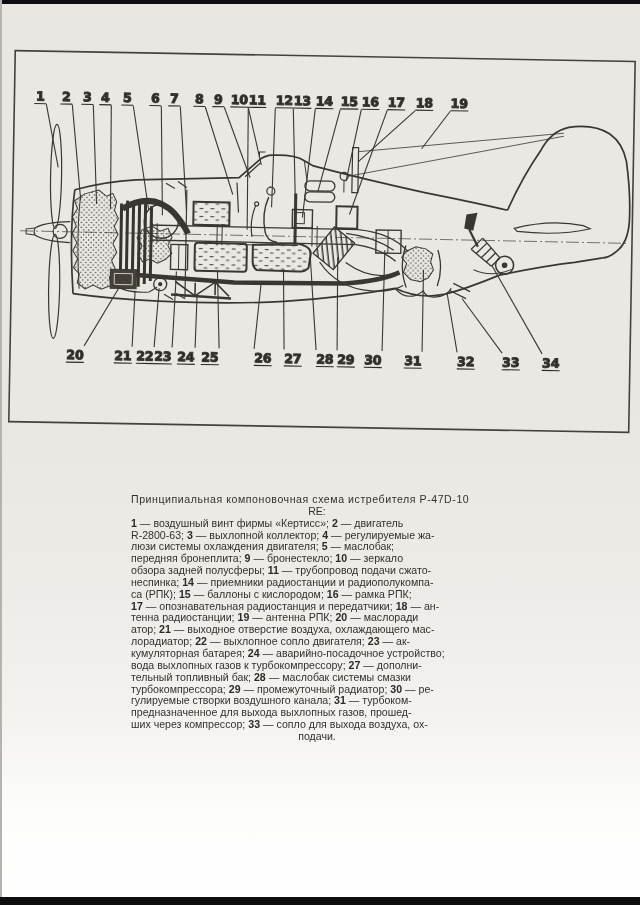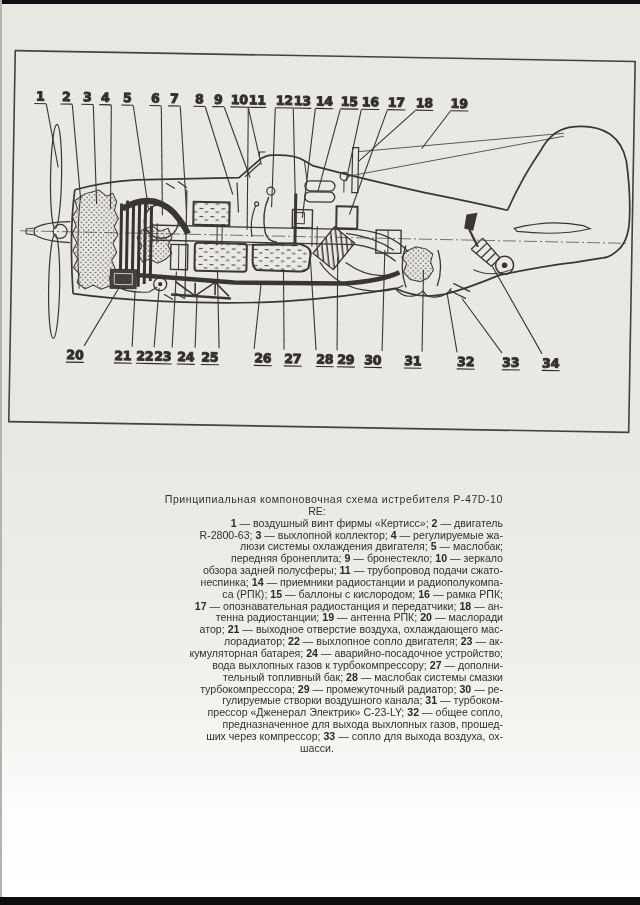--- a/index.html
+++ b/index.html
@@ -13,21 +13,21 @@
   }
   .bar-top{position:absolute;left:0;top:0;width:640px;height:4px;background:#0e0e0e;}
   .bar-bottom{position:absolute;left:0;top:897px;width:640px;height:8px;background:#0e0e0e;}
   .edge-left{position:absolute;left:0;top:0;width:2px;height:905px;background:#b5b3ae;}
   svg.diagram{position:absolute;left:0;top:0;}
   #plane text{font:700 12.5px "DejaVu Sans",sans-serif;fill:#2d2a26;letter-spacing:0;}
   .legend{
     position:absolute;left:131px;top:494px;width:372px;
     color:#33312d;font-size:10.6px;line-height:11.85px;font-weight:400;
   }
-  .legend .ln{text-align:right;white-space:nowrap;}
+  .legend .ln{text-align:left;white-space:nowrap;}
   .legend .ln.left{text-align:center;}
   .legend .ln.title{letter-spacing:0.55px;}
   .legend b{font-weight:700;color:#2c2a26;}
 </style>
 </head>
 <body>
 
 <div class="page"></div>
 <div class="bar-top"></div>
 <div class="edge-left"></div>
@@ -283,19 +283,18 @@
     <div class="ln">са (РПК); <b>15</b> — баллоны с кислородом; <b>16</b> — рамка РПК;</div>
     <div class="ln"><b>17</b> — опознавательная радиостанция и передатчики; <b>18</b> — ан-</div>
     <div class="ln">тенна радиостанции; <b>19</b> — антенна РПК; <b>20</b> — маслоради</div>
     <div class="ln">атор; <b>21</b> — выходное отверстие воздуха, охлаждающего мас-</div>
     <div class="ln">лорадиатор; <b>22</b> — выхлопное сопло двигателя; <b>23</b> — ак-</div>
     <div class="ln">кумуляторная батарея; <b>24</b> — аварийно-посадочное устройство;</div>
     <div class="ln">вода выхлопных газов к турбокомпрессору; <b>27</b> — дополни-</div>
     <div class="ln">тельный топливный бак; <b>28</b> — маслобак системы смазки</div>
     <div class="ln">турбокомпрессора; <b>29</b> — промежуточный радиатор; <b>30</b> — ре-</div>
     <div class="ln">гулируемые створки воздушного канала; <b>31</b> — турбоком-</div>
-    <div class="ln">прессор «Дженерал Электрик» C-23-LY; <b>32</b> — общее сопло,</div>
     <div class="ln">предназначенное для выхода выхлопных газов, прошед-</div>
     <div class="ln">ших через компрессор; <b>33</b> — сопло для выхода воздуха, ох-</div>
-    <div class="ln left">шасси.</div>
+    <div class="ln left">подачи.</div>
   </div>
 
 <div class="bar-bottom"></div>
 
 </body></html>

